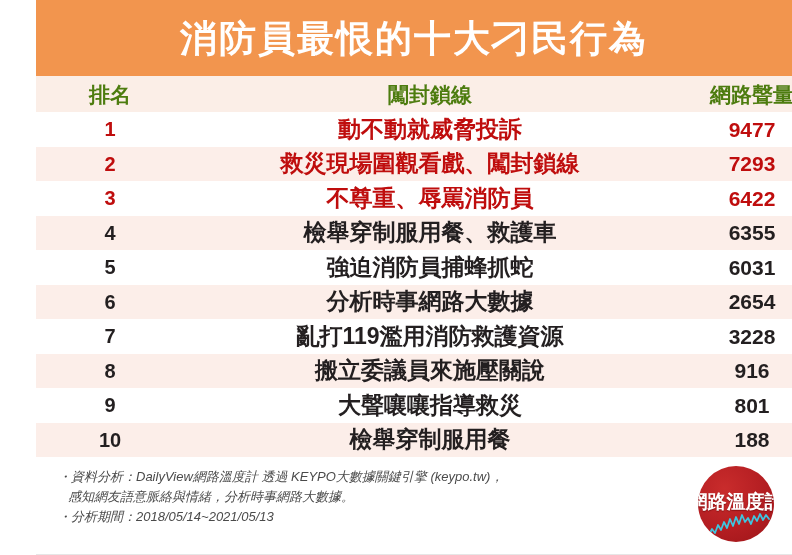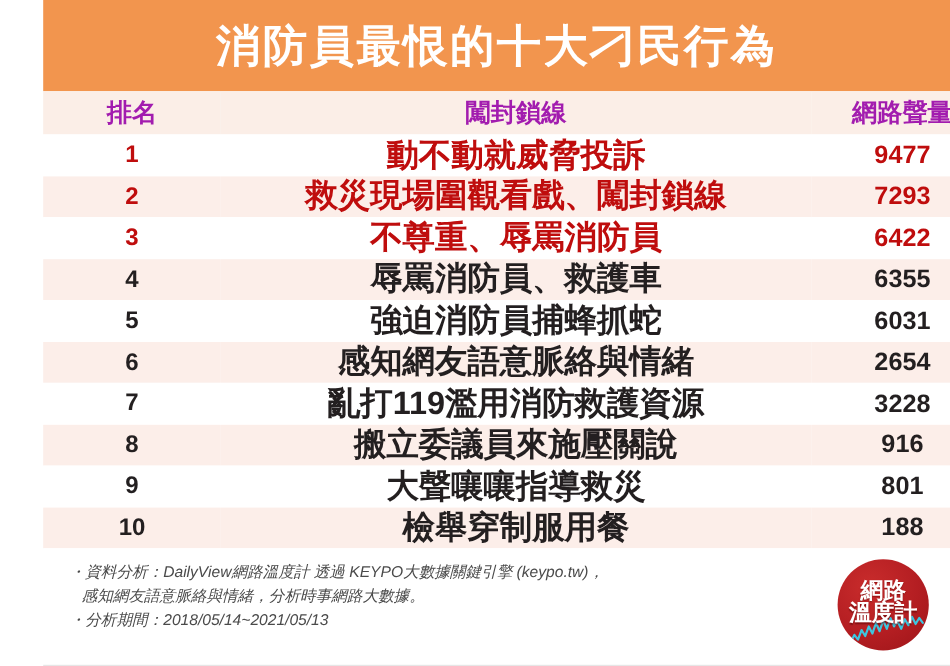--- a/index.html
+++ b/index.html
@@ -64,30 +64,30 @@
     margin: 0;
     height: 34.5px;
     text-align: center;
     vertical-align: middle;
     line-height: 1;
     font-weight: bold;
   }
 
   .rank-table thead th {
     background: #fbeee7;
-    color: #a21caf;
+    color: #4d7c0f;
     font-size: 21px;
     height: 36px;
   }
 
   .rank-table tbody tr.stripe-light td { background: #ffffff; }
   .rank-table tbody tr.stripe-pink  td { background: #fceee9; }
 
   .rank-table tbody td {
-    font-size: 27px;
+    font-size: 23px;
     color: #231f20;
   }
   .rank-table tbody td.cell-rank { font-size: 20px; }
   .rank-table tbody td.cell-vol  { font-size: 21px; }
 
   .rank-table tbody tr.highlight td {
     color: #bf0d0d;
   }
 
   
@@ -132,21 +132,21 @@
     position: absolute;
     left: 4px;
     right: 4px;
     bottom: 4px;
     height: 26px;
   }
   .logo-label {
     position: absolute;
     inset: 0;
     display: flex;
-    flex-direction: column;
+    flex-direction: row;
     align-items: center;
     justify-content: center;
     padding-bottom: 4px;
     box-sizing: border-box;
     color: #ffffff;
     font-size: 19px;
     font-weight: bold;
     line-height: 1.02;
     letter-spacing: 0px;
     text-shadow: 0 1px 1px rgba(90,0,0,.55);
@@ -199,33 +199,33 @@
       </tr>
 
       <tr class="stripe-light highlight">
         <td class="cell-rank">3</td>
         <td class="cell-item">不尊重、辱罵消防員</td>
         <td class="cell-vol">6422</td>
       </tr>
 
       <tr class="stripe-pink">
         <td class="cell-rank">4</td>
-        <td class="cell-item">辱罵消防員、救護車</td>
+        <td class="cell-item">檢舉穿制服用餐、救護車</td>
         <td class="cell-vol">6355</td>
       </tr>
 
       <tr class="stripe-light">
         <td class="cell-rank">5</td>
         <td class="cell-item">強迫消防員捕蜂抓蛇</td>
         <td class="cell-vol">6031</td>
       </tr>
 
       <tr class="stripe-pink">
         <td class="cell-rank">6</td>
-        <td class="cell-item">感知網友語意脈絡與情緒</td>
+        <td class="cell-item">分析時事網路大數據</td>
         <td class="cell-vol">2654</td>
       </tr>
 
       <tr class="stripe-light">
         <td class="cell-rank">7</td>
         <td class="cell-item">亂打119濫用消防救護資源</td>
         <td class="cell-vol">3228</td>
       </tr>
 
       <tr class="stripe-pink">

